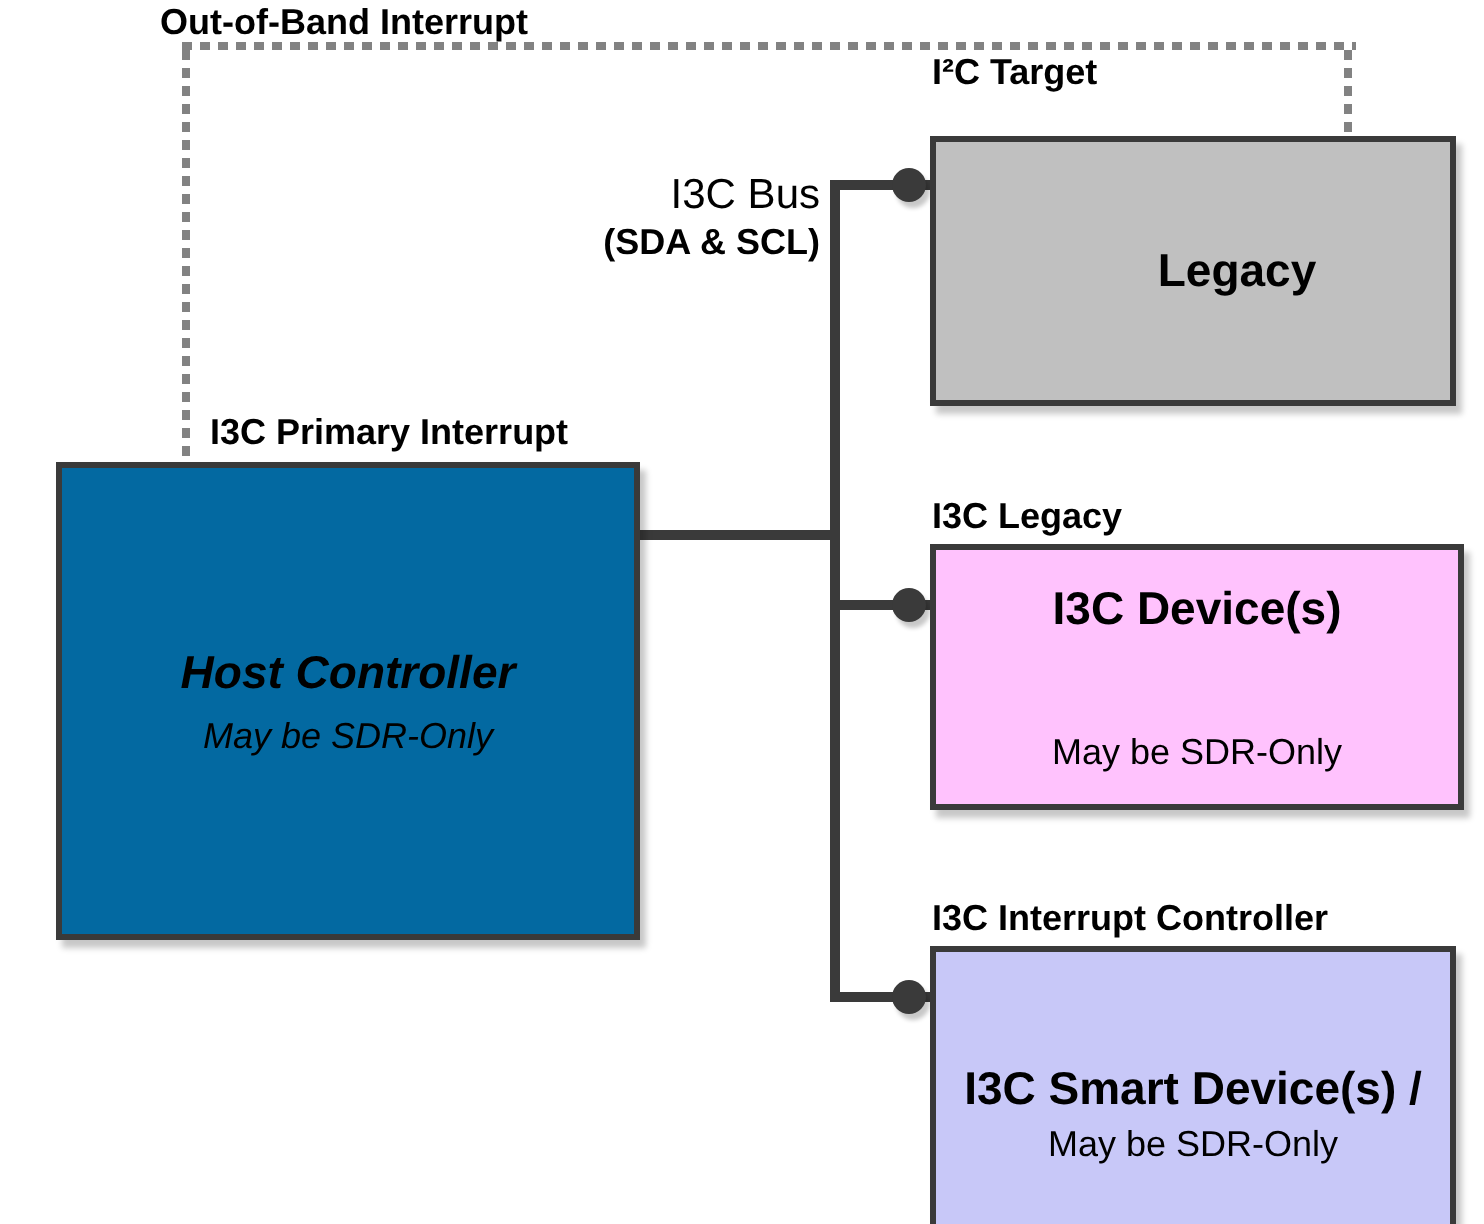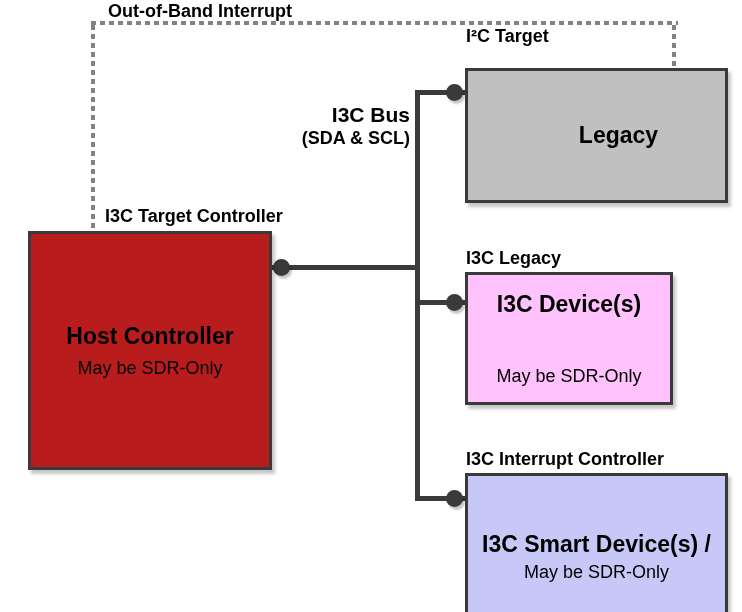--- a/index.html
+++ b/index.html
@@ -77,73 +77,72 @@
   
   .bus-label {
     position: absolute;
     left: 290px;
     top: 86px;
     width: 120px;
     text-align: right;
     color: #000;
   }
   .bus-label .bus-title {
-    font-weight: bold;
+    font-weight: normal;
     font-size: 21px;
     line-height: 24px;
     white-space: nowrap;
-    margin-top: 17px;
   }
   .bus-label .bus-sub {
     font-weight: bold;
     font-size: 18px;
     line-height: 17px;
     margin-top: 3px;
     white-space: nowrap;
   }
 </style>
 </head>
 <body>
 
 <div class="canvas">
 
   <div class="dash-h" style="left:91px; top:21px; width:587px;"></div>
   <div class="dash-v" style="left:91px; top:25px; height:206px;"></div>
   <div class="dash-v" style="left:672px; top:25px; height:43px;"></div>
-  <div class="tag" style="left:108px; top:1px;">Out-of-Band Interrupt</div>
+  <div class="tag" style="left:80px; top:1px;">Out-of-Band Interrupt</div>
 
   <div class="line" style="left:269px; top:265px; width:151px; height:5px;"></div>
   <div class="line" style="left:415px; top:91px; width:5px; height:410px;"></div>
   <div class="line" style="left:415px; top:90px; width:50px; height:5px;"></div>
   <div class="line" style="left:415px; top:300px; width:50px; height:5px;"></div>
   <div class="line" style="left:415px; top:496px; width:50px; height:5px;"></div>
 
   <div class="dot" style="left:273px; top:259px;"></div>
   <div class="dot" style="left:446px; top:84px;"></div>
   <div class="dot" style="left:446px; top:294px;"></div>
   <div class="dot" style="left:446px; top:490px;"></div>
 
   <div class="bus-label">
     <div class="bus-title">I3C Bus</div>
     <div class="bus-sub">(SDA &amp; SCL)</div>
   </div>
 
-  <div class="tag" style="left:105px; top:206px;">I3C Target Controller</div>
-  <div class="box" style="left: 28px; top: 231px; width: 244px; height: 239px; background-color: #b91c1c;">
+  <div class="tag" style="left:105px; top:206px;">I3C Primary Interrupt</div>
+  <div class="box" style="left: 28px; top: 231px; width: 292px; height: 239px; background-color: #0369a1; font-style: italic;">
     <div class="box-title">Host Controller</div>
     <div class="box-sub">May be SDR-Only</div>
   </div>
 
   <div class="tag" style="left:466px; top:26px;">I²C Target</div>
   <div class="box" style="left: 465px; top: 68px; width: 263px; height: 135px; background-color: rgb(192, 192, 192); padding-left: 44px;">
     <div class="box-title">Legacy</div>
   </div>
 
   <div class="tag" style="left:466px; top:248px;">I3C Legacy</div>
-  <div class="box" style="left: 465px; top: 272px; width: 208px; height: 133px; background-color: rgb(255, 194, 253); gap: 40px;">
+  <div class="box" style="left: 465px; top: 272px; width: 267px; height: 133px; background-color: rgb(255, 194, 253); gap: 40px;">
     <div class="box-title">I3C Device(s)</div>
     <div class="box-sub">May be SDR-Only</div>
   </div>
 
   <div class="tag" style="left:466px; top:449px;">I3C Interrupt Controller</div>
   <div class="box" style="left: 465px; top: 473px; width: 263px; height: 168px; background-color: rgb(200, 200, 248);">
     <div class="box-title">I3C Smart Device(s) /</div>
     <div class="box-sub" style="margin-top:4px;">May be SDR-Only</div>
   </div>
 

